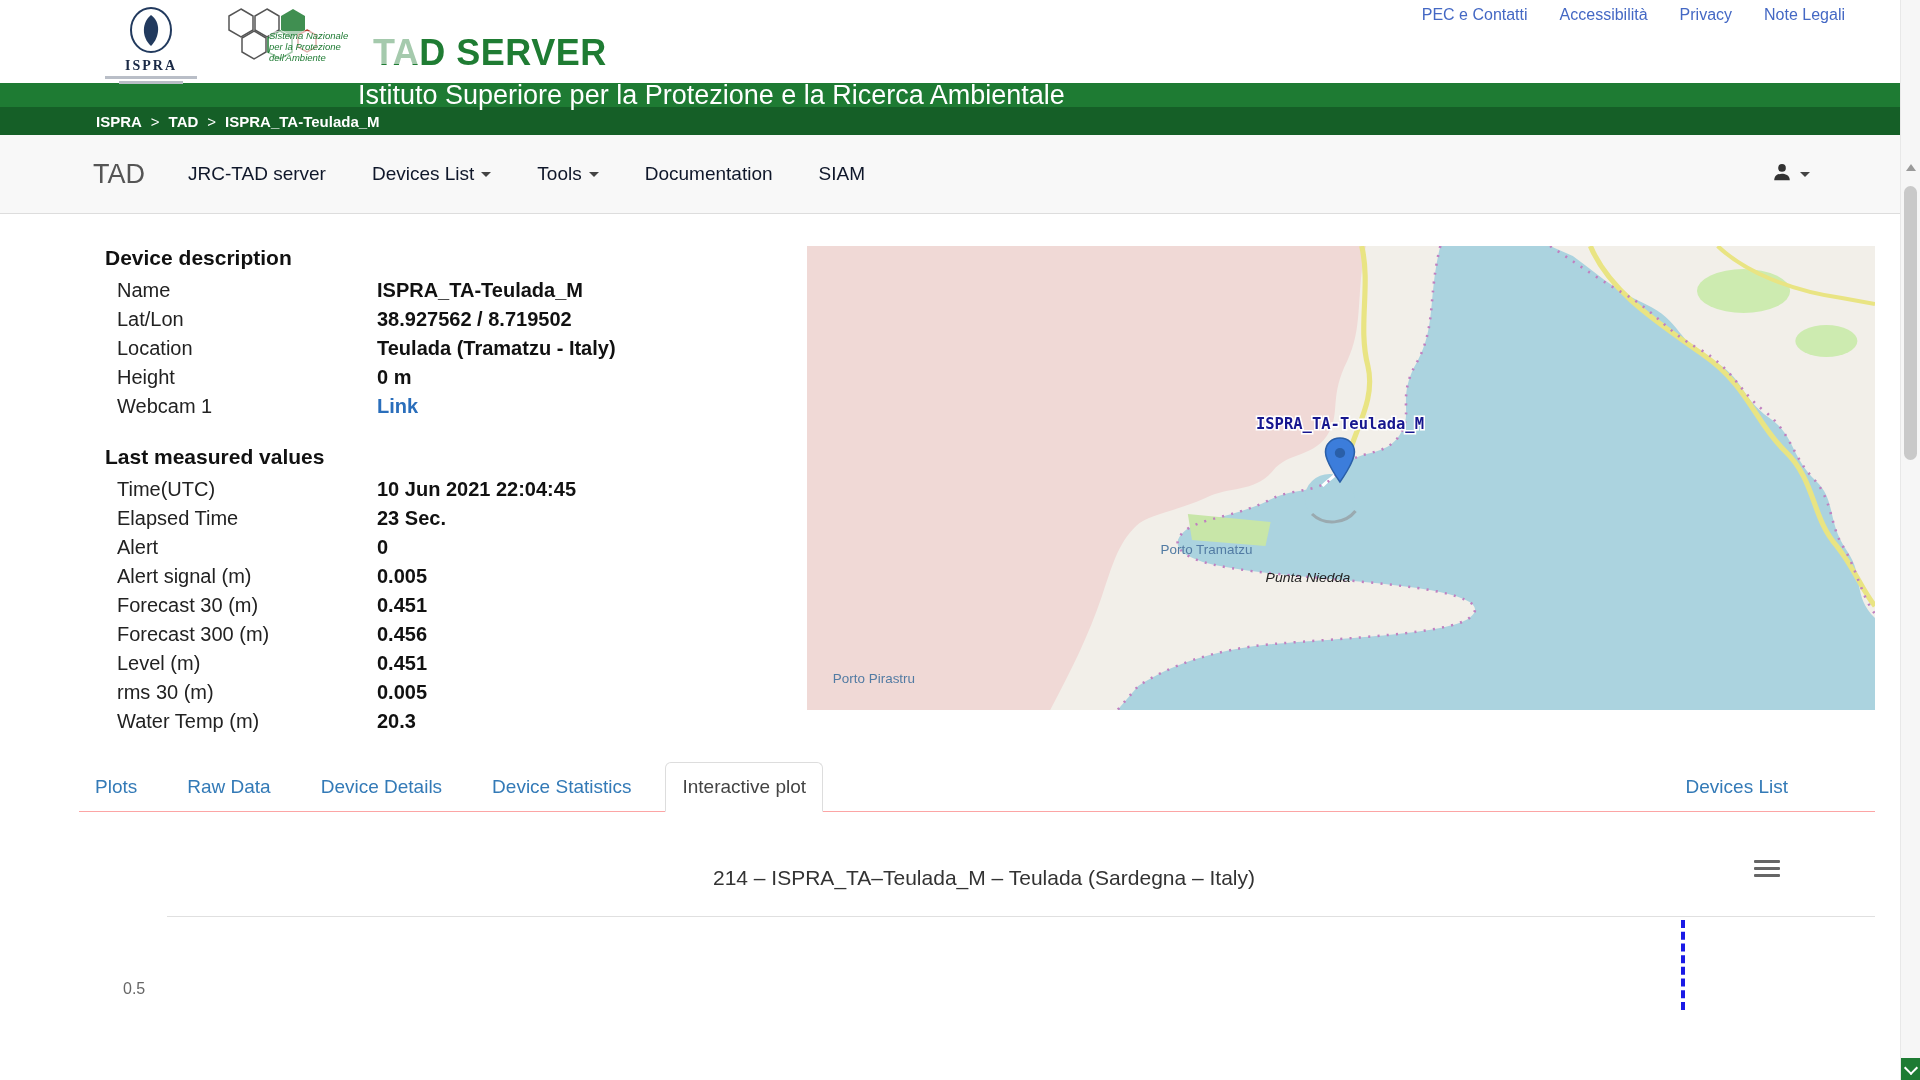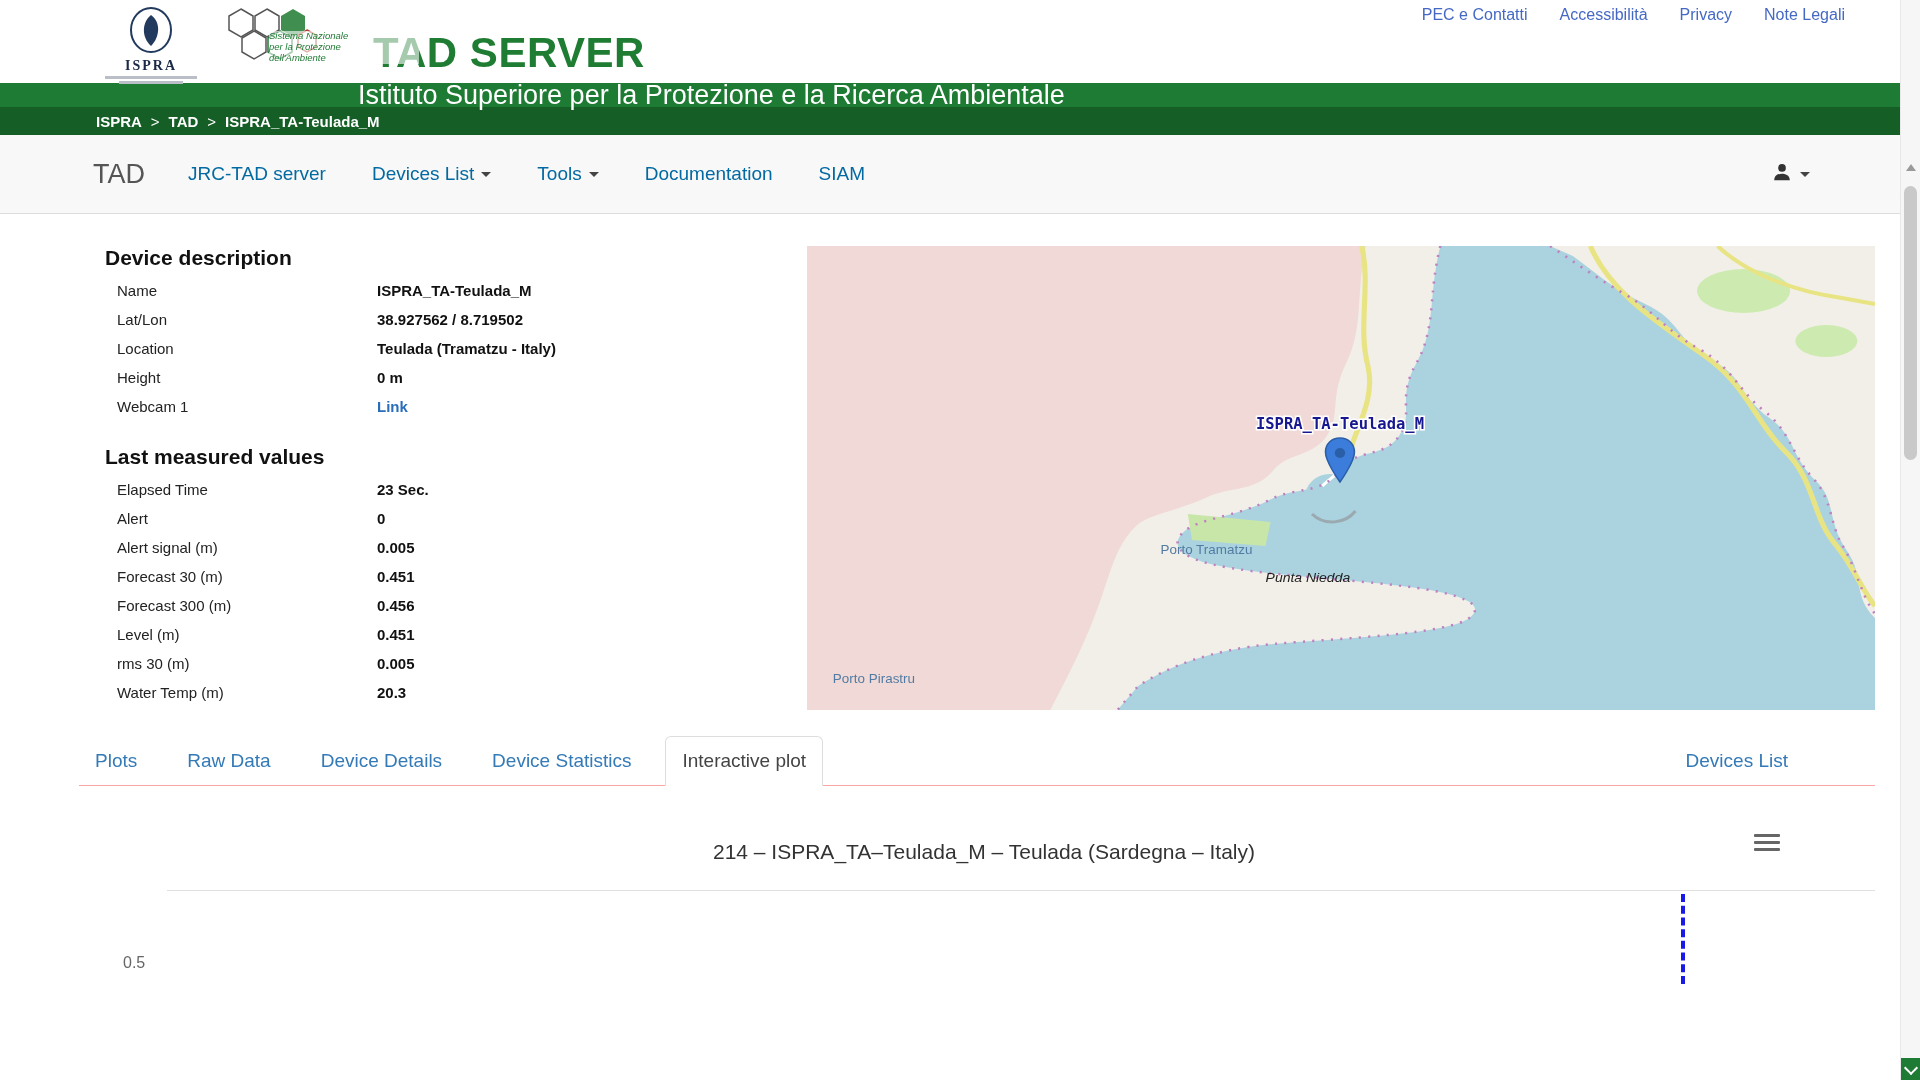--- a/index.html
+++ b/index.html
@@ -11,48 +11,48 @@
 
   
   .top-header { height: 83px; position: relative; display: flex; align-items: center; }
   .logo-group { margin-left: 105px; display: flex; align-items: flex-start; }
   .ispra-logo { display: flex; flex-direction: column; align-items: center; margin-top: 8px; cursor: pointer; }
   .ispra-text { font-family: "Liberation Serif", serif; font-weight: bold; font-size: 14px; letter-spacing: 2px; color: #1b2a46; margin-top: 1px; }
   .micro-bar { width: 92px; height: 3px; background: #b9bec7; margin-top: 2px; }
   .micro-bar.short { width: 64px; }
   .snpa-logo { margin-left: 26px; margin-top: 6px; position: relative; cursor: pointer; }
   .snpa-text { position: absolute; left: 46px; top: 26px; width: 150px; color: #1e7b33; font-size: 9.5px; font-style: italic; line-height: 1.15; background: rgba(255,255,255,0.6); }
-  .site-title { margin-left: 50px; margin-top: 22px; font-size: 42px; font-weight: 600; color: #1f7c33; letter-spacing: 0.5px; }
+  .site-title { margin-left: 50px; margin-top: 22px; font-size: 36px; font-weight: 600; color: #1f7c33; letter-spacing: 0.5px; }
   .top-links { position: absolute; top: 6px; right: 75px; display: flex; gap: 32px; }
   .top-links a { color: #4468c4; font-size: 16px; text-decoration: none; cursor: pointer; }
 
   
   .green-banner { height: 24px; background: #1e7b33; color: #fff; font-size: 27px; display: flex; align-items: center; padding-left: 358px; }
   .breadcrumb-bar { height: 28px; background: #155f27; color: #fff; font-size: 15px; font-weight: 700; display: flex; align-items: center; padding-left: 96px; gap: 9px; }
   .breadcrumb-bar .sep { font-weight: 400; }
   .breadcrumb-bar .crumb { cursor: pointer; }
 
   
   .main-nav { height: 79px; background: #f8f8f8; border-bottom: 1px solid #ddd; display: flex; align-items: center; padding-left: 93px; position: relative; }
   .nav-brand { font-size: 27px; color: #555; margin-right: 20px; cursor: pointer; }
-  .nav-item { font-size: 19px; color: #0369a1; padding: 0 23px; cursor: pointer; white-space: nowrap; }
+  .nav-item { font-size: 19px; color: #0f172a; padding: 0 23px; cursor: pointer; white-space: nowrap; }
   .caret { display: inline-block; width: 0; height: 0; border-left: 5px solid transparent; border-right: 5px solid transparent; border-top: 5px solid #444; margin-left: 7px; vertical-align: middle; }
   .user-menu { position: absolute; right: 110px; display: flex; align-items: center; cursor: pointer; color: #333; }
 
   
   .container { padding: 0 45px 0 93px; position: relative; }
   .page-title-row { margin-top: 44px; display: flex; align-items: center; }
   .back-chevron { margin-left: -10px; margin-right: 38px; cursor: pointer; display: inline-flex; }
   h1.page-title { font-size: 32px; font-weight: 400; color: #222; margin: 0; }
 
   .content-row { display: flex; margin-top: 32px; }
   .details-col { width: 702px; flex: none; padding-left: 12px; }
   .section-heading { font-size: 21px; font-weight: 700; color: #111; margin: 0 0 6px 0; }
   .section-gap { margin-top: 24px; }
-  .d-row { display: flex; align-items: center; height: 29px; font-size: 15px; padding-left: 12px; }
+  .d-row { display: flex; align-items: center; height: 29px; font-size: 20px; padding-left: 12px; }
   .d-label { width: 260px; flex: none; color: #222; }
   .d-value { font-weight: 700; color: #111; }
   .link-value { font-weight: 700; color: #2a6ebb; text-decoration: none; cursor: pointer; }
 
   .map-col { flex: 1; height: 464px; margin-left: 12px; position: relative; overflow: hidden; cursor: grab; }
   .map-col svg { display: block; width: 100%; height: 100%; }
   .marker-label { font-family: "DejaVu Sans Mono", monospace; font-size: 15px; font-weight: bold; fill: #17178f; stroke: #fff; stroke-width: 3px; paint-order: stroke; text-anchor: middle; }
   .place-blue { font-size: 13px; fill: #527ba3; text-anchor: middle; }
   .place-blue.start { text-anchor: start; }
   .place-dark { font-size: 13.5px; fill: #222; font-style: italic; text-anchor: middle; }
@@ -177,20 +177,24 @@
           <span class="d-label">Height</span>
           <span class="d-value">0 m</span>
         </div>
       <div class="d-row">
           <span class="d-label">Webcam 1</span>
           <a class="link-value">Link</a>
         </div>
 
       <div class="section-heading section-gap">Last measured values</div>
       <div class="d-row">
+          <span class="d-label">Time(UTC)</span>
+          <span class="d-value">10 Jun 2021 22:04:45</span>
+        </div>
+      <div class="d-row">
           <span class="d-label">Elapsed Time</span>
           <span class="d-value">23 Sec.</span>
         </div>
       <div class="d-row">
           <span class="d-label">Alert</span>
           <span class="d-value">0</span>
         </div>
       <div class="d-row">
           <span class="d-label">Alert signal (m)</span>
           <span class="d-value">0.005</span>

